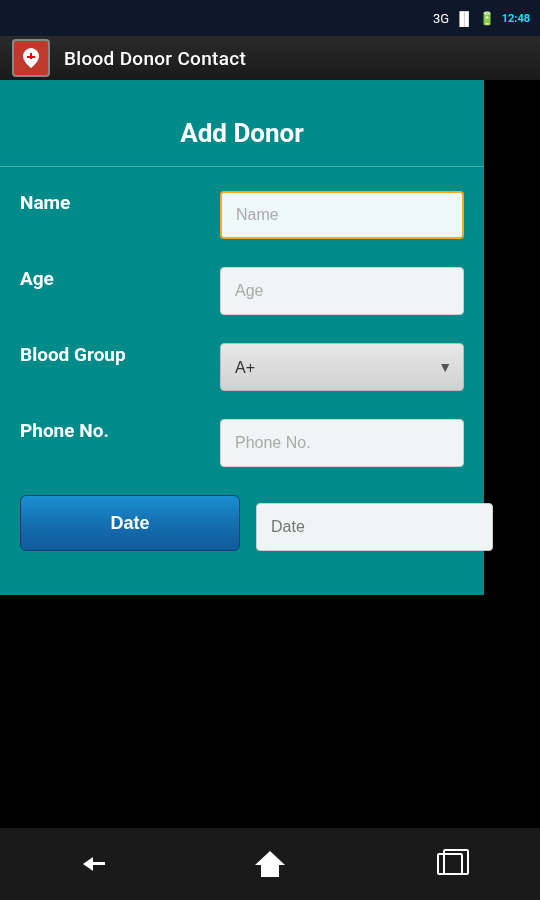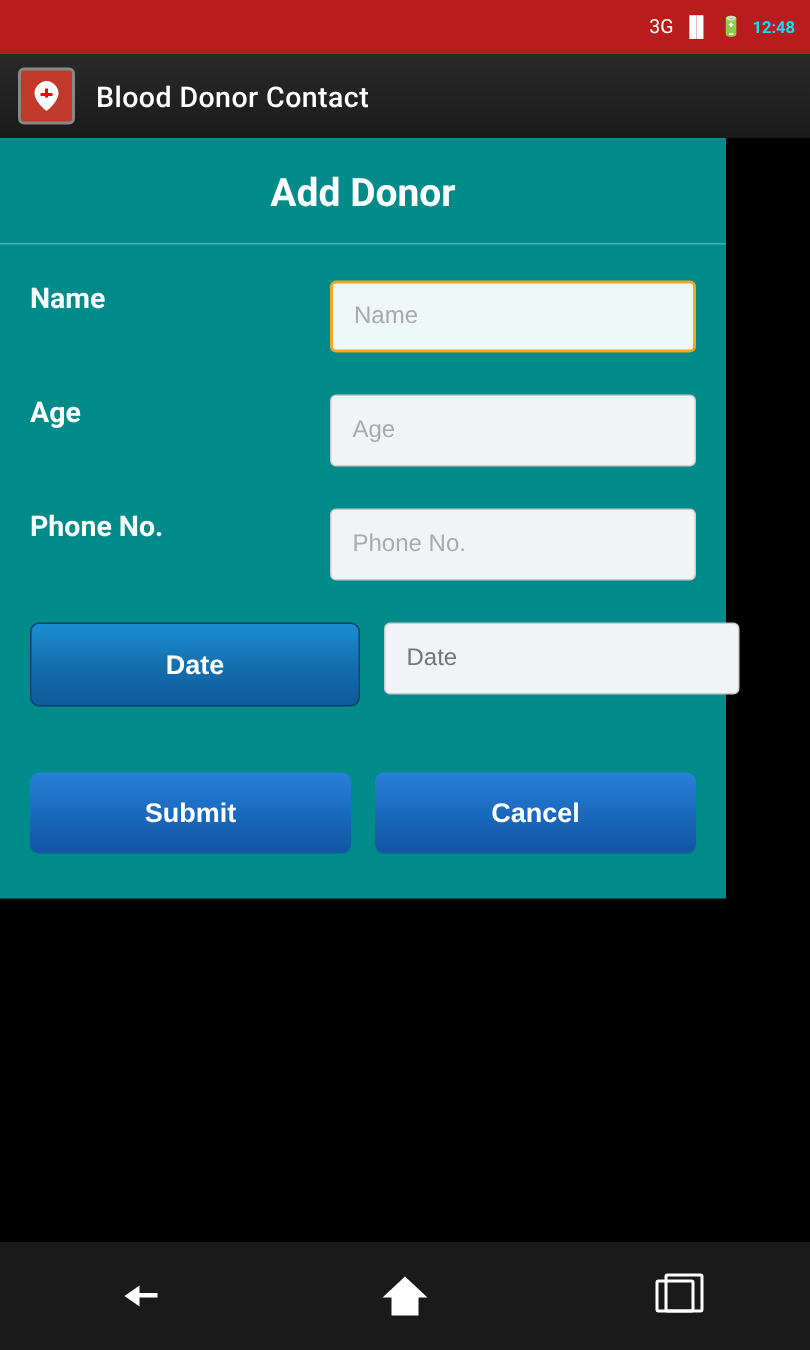--- a/index.html
+++ b/index.html
@@ -14,21 +14,21 @@
       background: #000;
       font-family: 'Roboto', Arial, sans-serif;
       overflow: hidden;
       position: relative;
     }
 
     
     .status-bar {
       width: 540px;
       height: 36px;
-      background: #b91c1c;
+      background: #0f172a;
       display: flex;
       align-items: center;
       justify-content: flex-end;
       padding: 0 10px;
       gap: 6px;
     }
 
     .status-bar-text {
       color: white;
       font-size: 13px;
@@ -46,21 +46,21 @@
 
     .time-text {
       color: #00e5ff;
       font-size: 11px;
       font-weight: bold;
     }
 
     
     .app-bar {
       width: 540px;
-      height: 56px;
+      height: 44px;
       background: linear-gradient(180deg, #2a2a2a 0%, #1a1a1a 100%);
       display: flex;
       align-items: center;
       padding: 0 12px;
       gap: 14px;
     }
 
     .app-icon {
       width: 38px;
       height: 38px;
@@ -82,21 +82,21 @@
       color: white;
       font-size: 19px;
       font-weight: 500;
       letter-spacing: 0.3px;
     }
 
     
     .main-content {
       width: 484px;
       background: #008b8b;
-      padding: 0 0 20px 0;
+      padding: 16px 0 20px 0;
     }
 
     .page-title {
       color: white;
       font-size: 26px;
       font-weight: bold;
       text-align: center;
       padding: 22px 0 18px 0;
       border-bottom: 1px solid rgba(255,255,255,0.3);
     }
@@ -166,21 +166,21 @@
       top: 50%;
       transform: translateY(-50%);
       pointer-events: none;
       color: #555;
       font-size: 14px;
     }
 
     
     .date-row {
       display: flex;
-      align-items: flex-start;
+      align-items: flex-end;
       padding: 14px 0;
       gap: 16px;
     }
 
     .date-button {
       width: 220px;
       height: 56px;
       background: linear-gradient(180deg, #1a8fd1 0%, #1570b0 50%, #0f5a9a 100%);
       border: 1px solid #0a4070;
       border-radius: 6px;
@@ -370,37 +370,49 @@
     <div class="form-row">
       <span class="form-label">Name</span>
       <input class="form-input active" type="text" placeholder="Name" style="">
     </div>
 
     <div class="form-row">
       <span class="form-label">Age</span>
       <input class="form-input" type="text" placeholder="Age" style="">
     </div>
 
+    <div class="form-row">
+      <span class="form-label">Blood Group</span>
+      <div class="select-wrapper">
+        <select>
+          <option value="A+">A+</option>
+          <option value="A-">A-</option>
+          <option value="B+">B+</option>
+          <option value="B-">B-</option>
+          <option value="AB+">AB+</option>
+          <option value="AB-">AB-</option>
+          <option value="O+">O+</option>
+          <option value="O-">O-</option>
+        </select>
+        <span class="select-arrow">▼</span>
+      </div>
+    </div>
 
     <div class="form-row">
       <span class="form-label">Phone No.</span>
       <input class="form-input" type="text" placeholder="Phone No." style="">
     </div>
 
     <div class="date-row">
       <button class="date-button">Date</button>
       <input class="date-input" type="text" placeholder="Date" style="">
     </div>
 
   </div>
 
-  <div class="action-buttons">
-    <button class="submit-button">Submit</button>
-    <button class="cancel-button">Cancel</button>
-  </div>
 
 </div>
 
 <div class="nav-bar">
   <div class="nav-icon">
     <div class="back-shape"></div>
   </div>
   <div class="nav-icon">
     <div class="home-shape"></div>
   </div>

